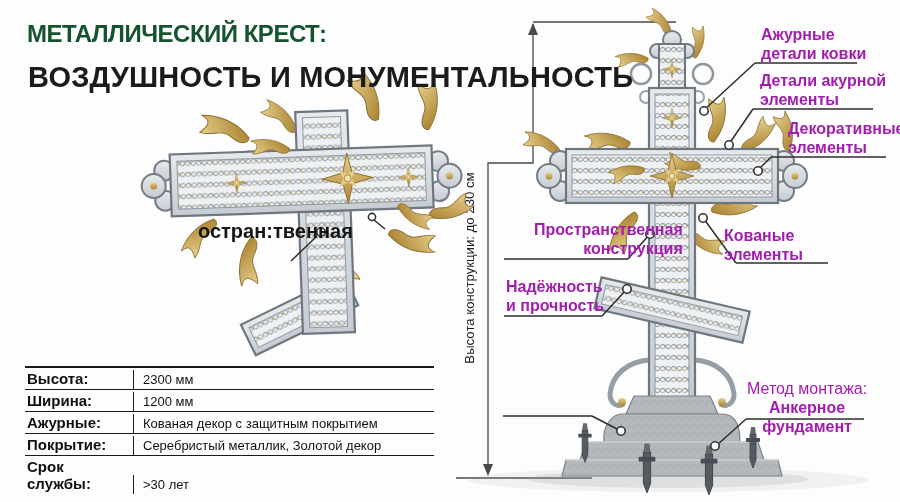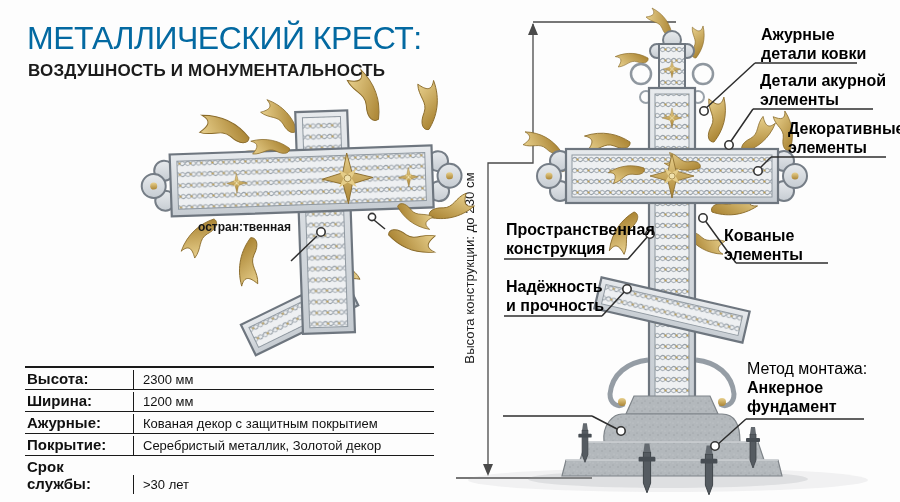--- a/index.html
+++ b/index.html
@@ -1,24 +1,24 @@
 <!DOCTYPE html>
 <html><head>
 <meta charset="utf-8">
 <style>
   html,body{margin:0;padding:0;}
   body{background:#ffffff;font-family:"Liberation Sans",sans-serif;}
   .stage{position:relative;width:900px;height:502px;background:#fdfdfd;overflow:hidden;}
   .abs{position:absolute;}
-  .title1{left:27px;top:20px;font-size:32px;font-weight:400;color:#0369a1;letter-spacing:-.5px;white-space:nowrap;}
-  .title2{left:28px;top:61px;font-size:17px;font-weight:800;color:#1b1b1b;letter-spacing:.2px;white-space:nowrap;}
-  .callout{font-size:16px;line-height:19px;color:#000000;white-space:nowrap;}
+  .title1{left:27px;top:20px;font-size:24px;font-weight:700;color:#14532d;letter-spacing:-.5px;white-space:nowrap;}
+  .title2{left:28px;top:61px;font-size:29px;font-weight:800;color:#1b1b1b;letter-spacing:.2px;white-space:nowrap;}
+  .callout{font-size:16px;line-height:19px;color:#a21caf;white-space:nowrap;}
   .b{font-weight:700;}
   .r{font-weight:400;}
-  .detail-caption{left:198px;top:220px;font-size:12px;font-weight:700;color:#151515;}
+  .detail-caption{left:198px;top:220px;font-size:20px;font-weight:700;color:#151515;}
   svg.overlay{position:absolute;left:0;top:0;width:900px;height:502px;}
   
   .specs{left:25px;top:366px;width:409px;color:#111;}
   .specs-title{font-size:15.5px;font-weight:700;padding:0 0 6px 2px;letter-spacing:.2px;}
   .spec-row{display:flex;border-top:1.7px solid #1a1a1a;align-items:flex-end;}
   .spec-row:first-of-type{border-top:2.6px solid #1a1a1a;}
   .spec-k{width:104px;font-weight:700;font-size:15px;padding:2px 2px 2px 2px;}
   .spec-v{flex:1;border-left:1.7px solid #1a1a1a;font-size:13px;padding:2px 0 2px 9px;}
 </style>
 </head>
@@ -225,32 +225,32 @@
   <div class="abs callout b" style="left:788px;top:119px;">
     <div>Декоративные</div>
     <div>элементы</div>
   </div>
 
   <div class="abs callout b" style="left:724px;top:226px;">
     <div>Кованые</div>
     <div>элементы</div>
   </div>
 
-  <div class="abs callout b" style="left:506px;top:220px;">
+  <div class="abs callout b" style="left:534px;top:220px;text-align:right;">
     <div>Пространственная</div>
     <div>конструкция</div>
   </div>
 
   <div class="abs callout b" style="left:506px;top:277px;">
     <div>Надёжность</div>
     <div>и прочность</div>
   </div>
 
 
-  <div class="abs callout" style="left:747px;top:359px;">
+  <div class="abs callout" style="left:747px;top:379px;text-align:center;">
     <div class="r">Метод монтажа:</div>
     <div class="b">Анкерное</div>
     <div class="b">фундамент</div>
   </div>
 
   <div class="abs specs">
     <div class="spec-row">
       <div class="spec-k">Высота:</div>
       <div class="spec-v">2300 мм</div>
     </div>

